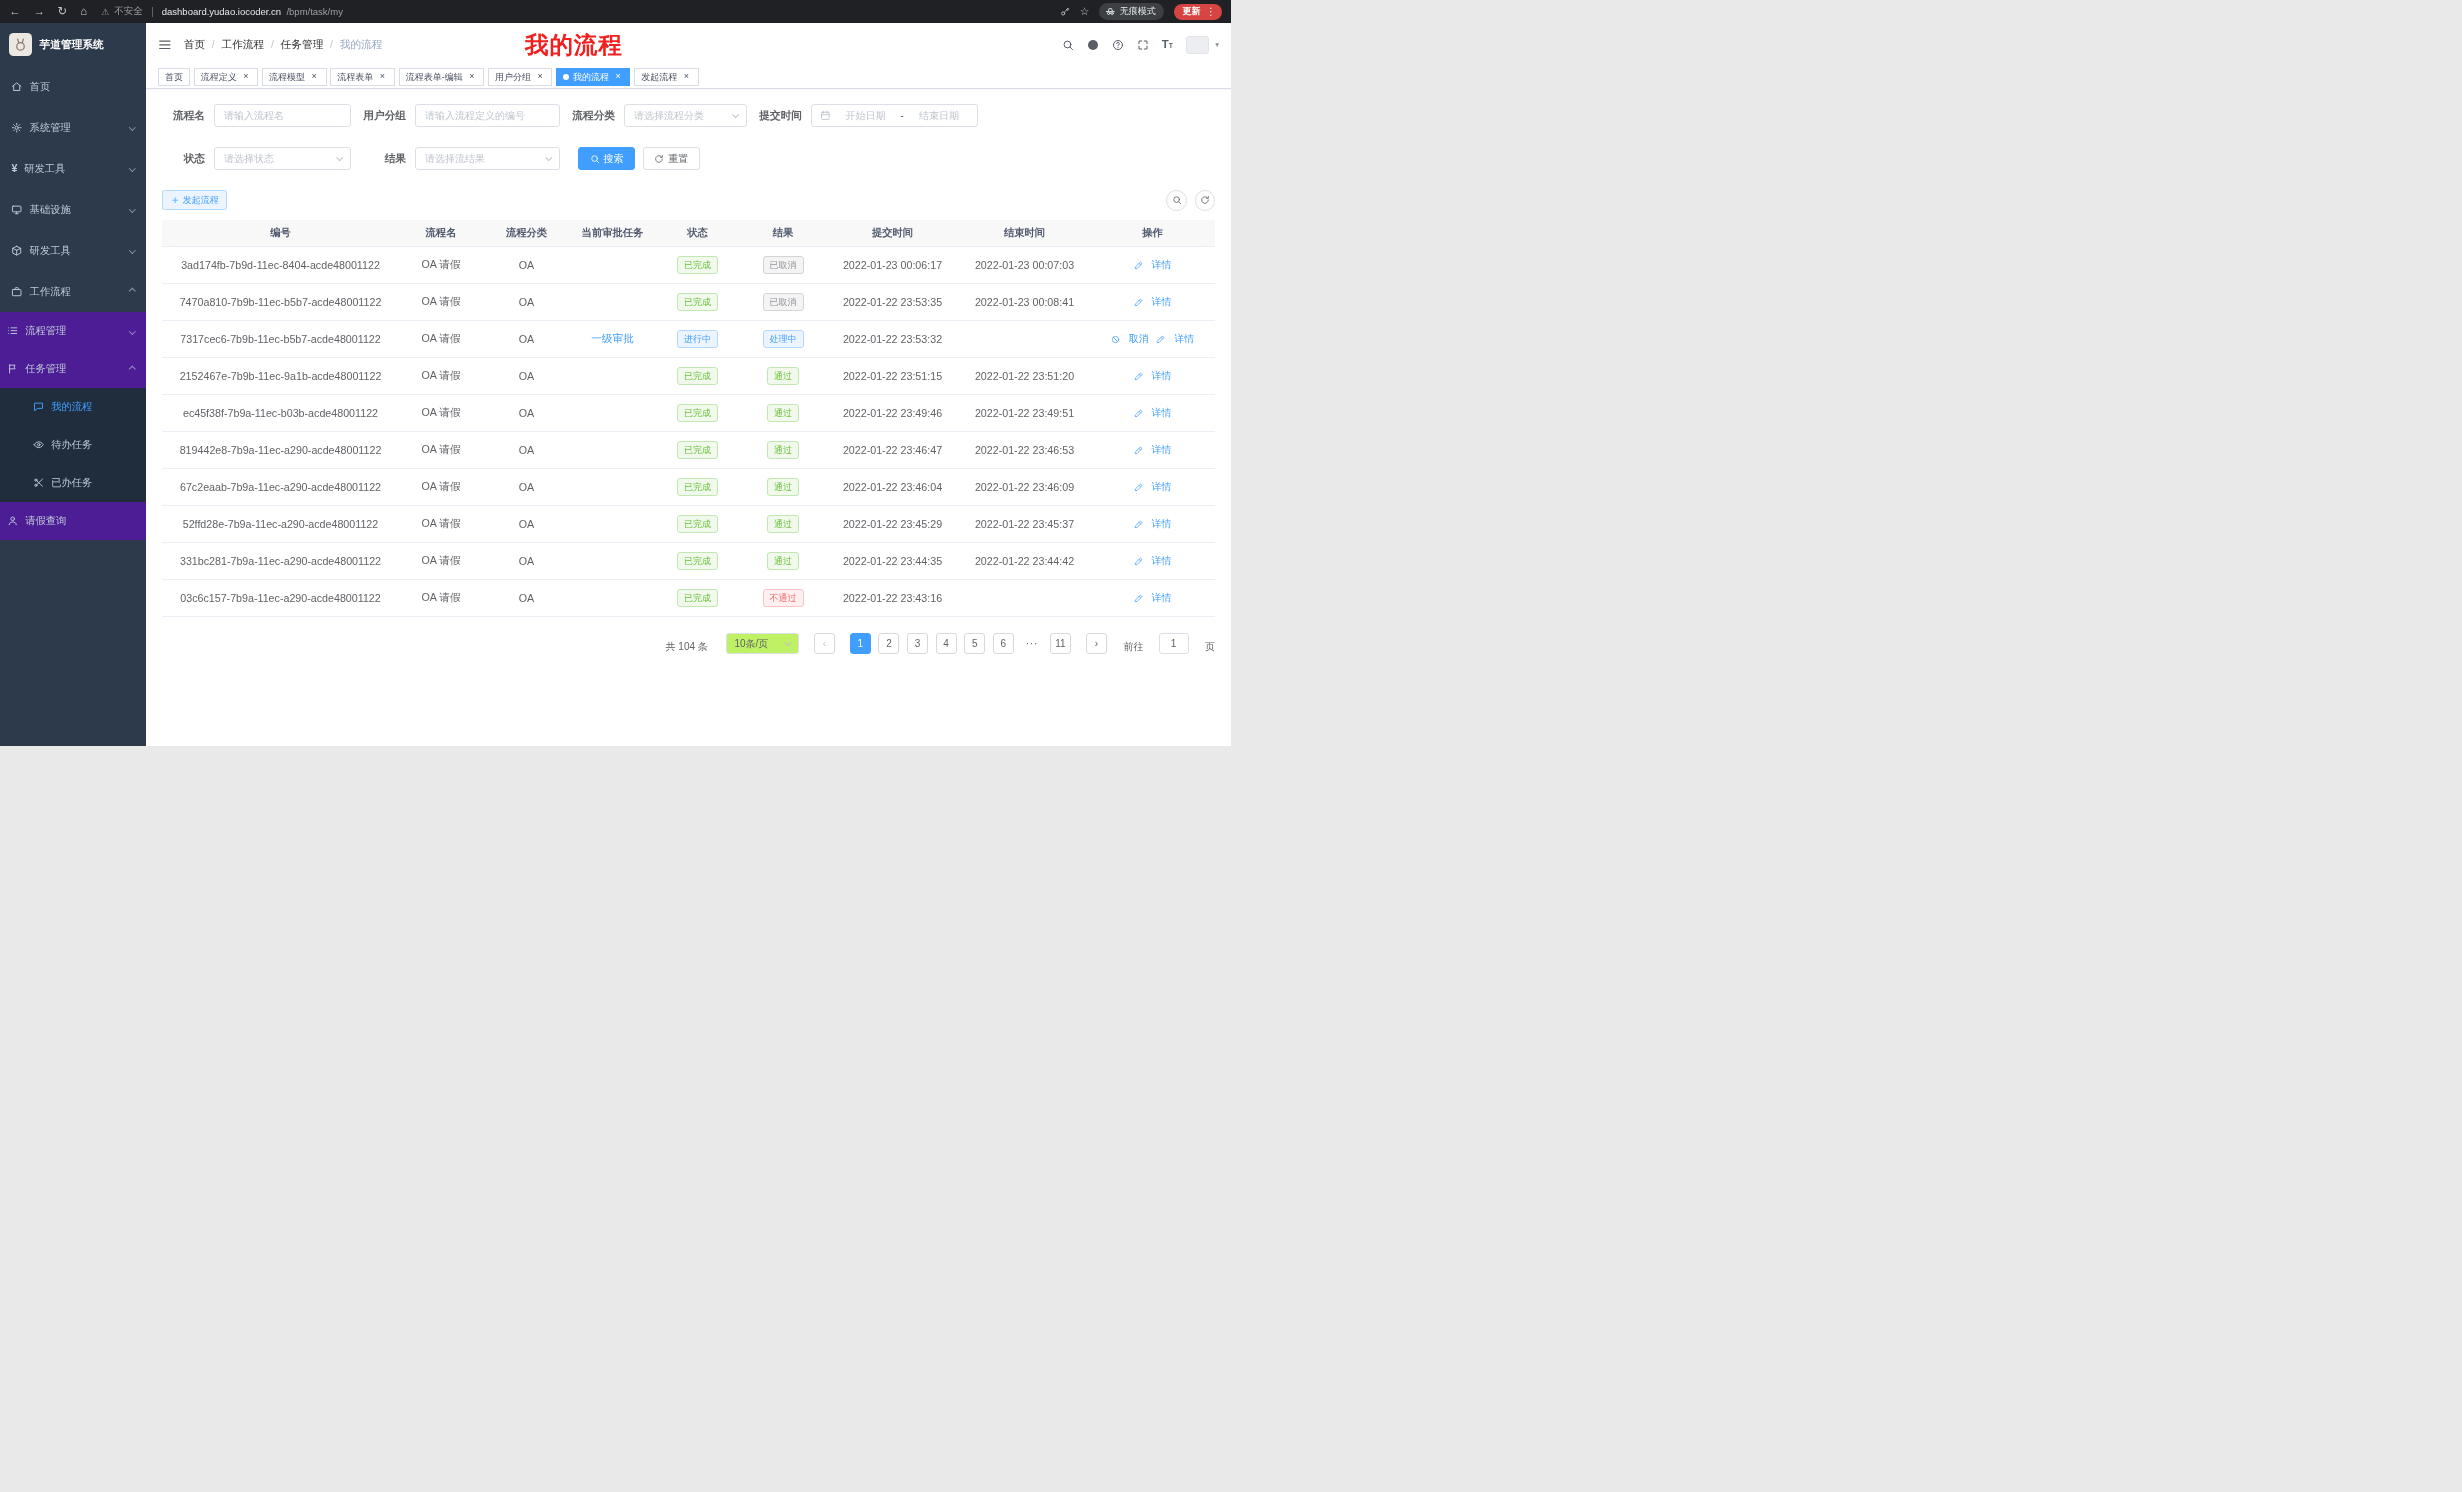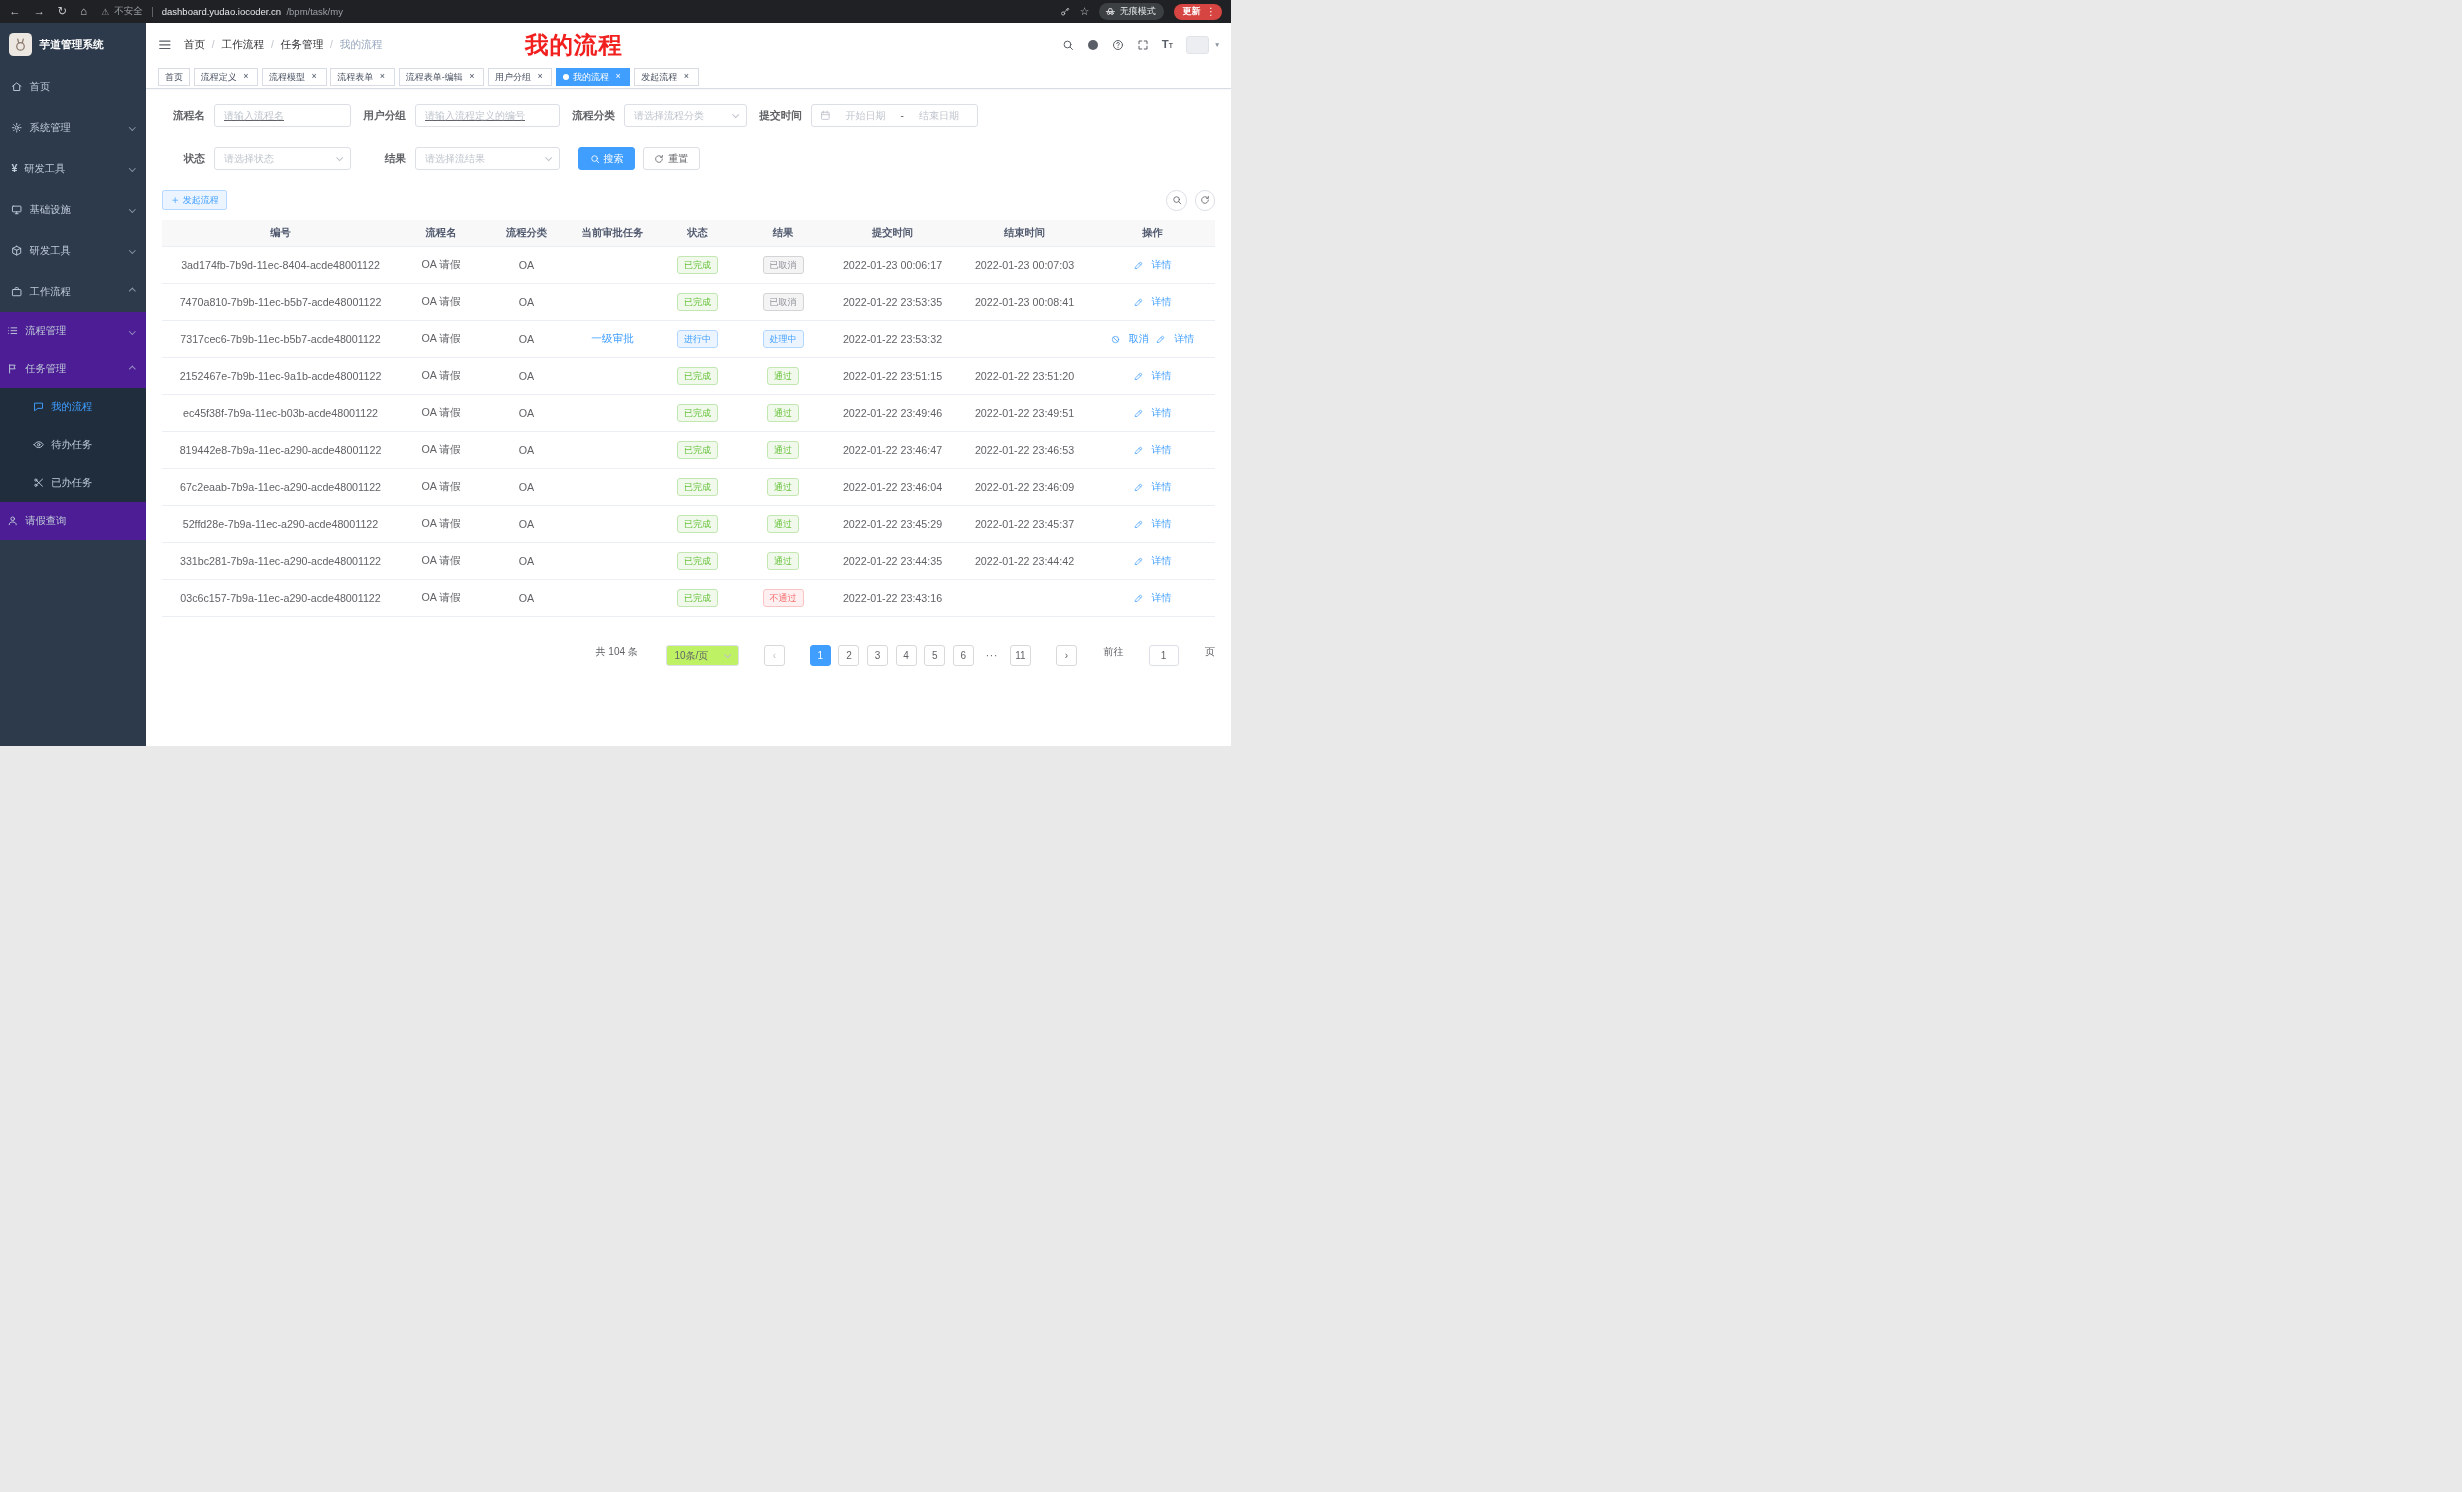--- a/index.html
+++ b/index.html
@@ -66,21 +66,21 @@
   .tag-close{font-size:9px;width:10.7px;height:10.7px;line-height:9px;text-align:center;border-radius:50%;}
   .tag.active{background:#409eff;color:#fff;border-color:#409eff;}
 
   .content{flex:1;padding:0 16px;overflow:hidden;}
 
   
   .filter{padding-top:15px;}
   .frow{display:flex;align-items:center;margin-bottom:20px;}
   .fgroup{display:flex;align-items:center;margin-right:12px;}
   .flabel{width:52px;padding-right:9px;text-align:right;font-weight:700;color:#606266;font-size:10.7px;white-space:nowrap;}
-  .f-input{height:23px;border:0.8px solid #dcdfe6;border-radius:3px;padding:0 9px;font-size:10px;color:#606266;outline:none;font-family:inherit;background:#fff;text-decoration:underline;}
+  .f-input{height:23px;border:0.8px solid #dcdfe6;border-radius:3px;padding:0 9px;font-size:10px;color:#606266;outline:none;font-family:inherit;background:#fff;}
   .f-input::placeholder{color:#bfc4cc;}
   .f-select{position:relative;height:23px;border:0.8px solid #dcdfe6;border-radius:3px;display:flex;align-items:center;padding:0 20px 0 9px;font-size:10px;background:#fff;cursor:pointer;}
   .ph{color:#bfc4cc;white-space:nowrap;}
   .sel-chev{position:absolute;right:7.6px;top:50%;width:5.3px;height:5.3px;border-right:1px solid #c0c4cc;border-bottom:1px solid #c0c4cc;transform:translateY(-70%) rotate(45deg);}
   .f-date{height:23px;border:0.8px solid #dcdfe6;border-radius:3px;display:flex;align-items:center;gap:4.6px;padding:0 7.6px;font-size:10px;background:#fff;cursor:pointer;}
   .f-date .ph{flex:1;text-align:center;}
   .dsep{color:#606266;}
   .cal{color:#c0c4cc;display:inline-flex;}
   .cal svg{width:10.7px;height:10.7px;}
   .w180{width:137px;}.w190{width:145px;}.w162{width:123px;}.w220{width:167px;}
@@ -107,21 +107,21 @@
   .badge{display:inline-block;padding:0 6px;height:18px;line-height:16.7px;border:0.8px solid transparent;border-radius:3px;font-size:9px;}
   .badge.success{color:#67c23a;background:#f0f9eb;border-color:#c2e7b0;}
   .badge.info{color:#909399;background:#f4f4f5;border-color:#d3d4d6;}
   .badge.primary{color:#409eff;background:#ecf5ff;border-color:#b3d8ff;}
   .badge.danger{color:#f56c6c;background:#fef0f0;border-color:#fbc4c4;}
   .op-link{color:#409eff;font-size:10px;display:inline-flex;align-items:center;gap:9px;cursor:pointer;margin:0 3.8px;}
   .op-link .icon{display:inline-flex;}
   .op-link svg{width:9px;height:9px;}
 
   
-  .pagination{display:flex;justify-content:flex-end;align-items:flex-start;gap:25px;margin-top:28px;font-size:10px;color:#606266;}
+  .pagination{display:flex;justify-content:flex-end;align-items:flex-end;gap:15px;margin-top:16px;font-size:10px;color:#606266;}
   .ptotal{margin-right:3px;}
   .psize{width:73px;height:21px;border:0.8px solid #dcdfe6;border-radius:3px;position:relative;display:flex;align-items:center;padding:0 18px 0 7.6px;color:#606266;background:#bef264;cursor:pointer;white-space:nowrap;}
   .pager{display:inline-flex;gap:7.6px;}
   .pbtn{min-width:21px;height:21px;border:0.8px solid #d9d9d9;background:#fff;border-radius:3px;display:inline-flex;align-items:center;justify-content:center;font-size:10px;color:#606266;cursor:pointer;padding:0 3px;}
   .pbtn.active{background:#409eff;border-color:#409eff;color:#fff;}
   .pbtn.disabled{color:#c0c4cc;cursor:default;}
   .pbtn.more{border:none;letter-spacing:0.8px;}
   .goto-label{margin-left:1.5px;}
   .goto-input{width:30px;height:21px;border:0.8px solid #dcdfe6;border-radius:3px;text-align:center;font-size:10px;color:#606266;outline:none;font-family:inherit;}
 </style>

